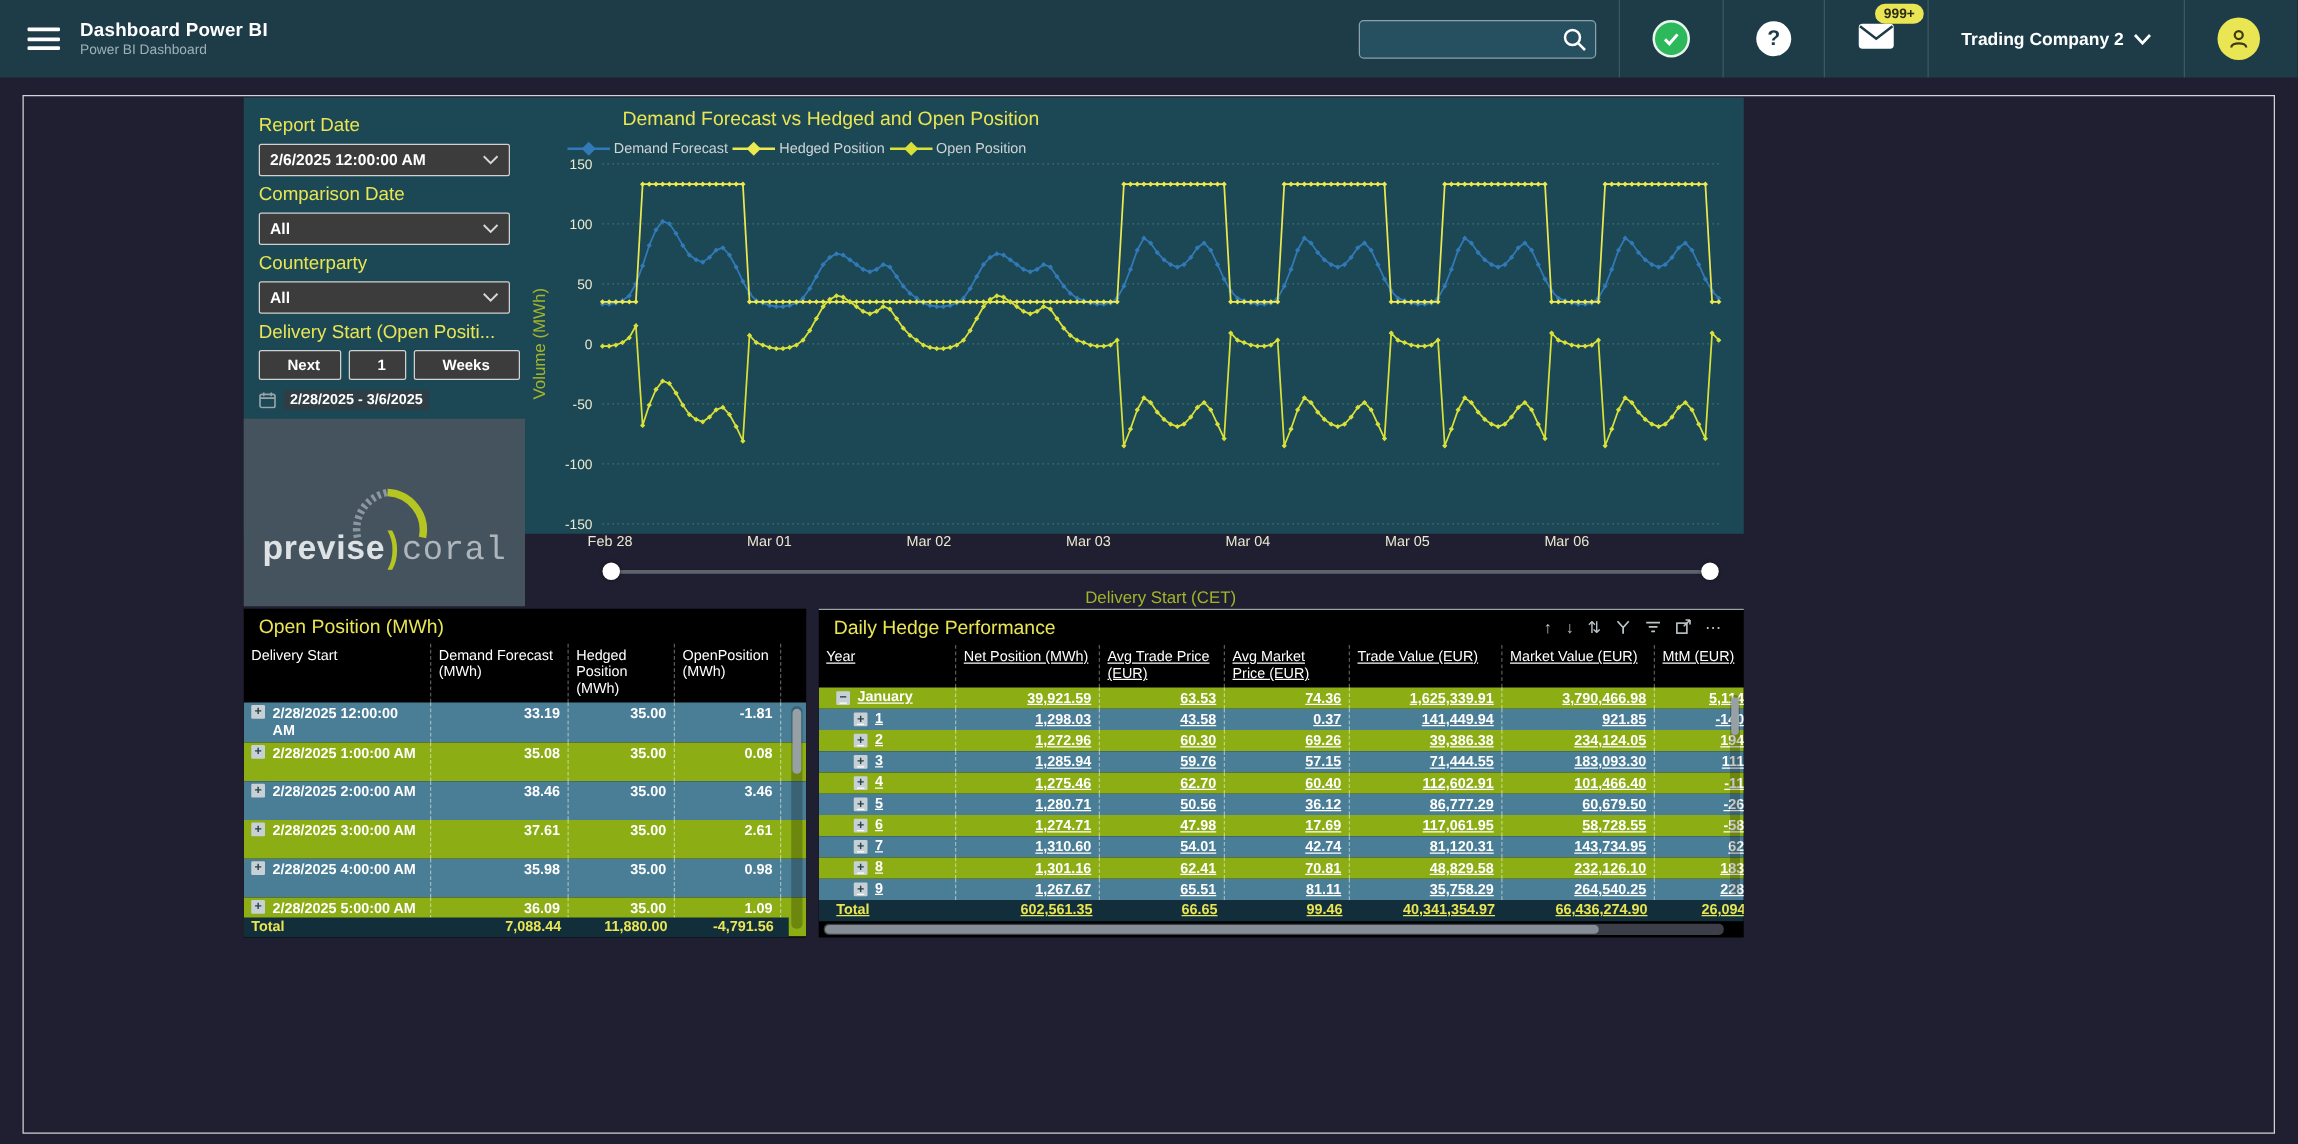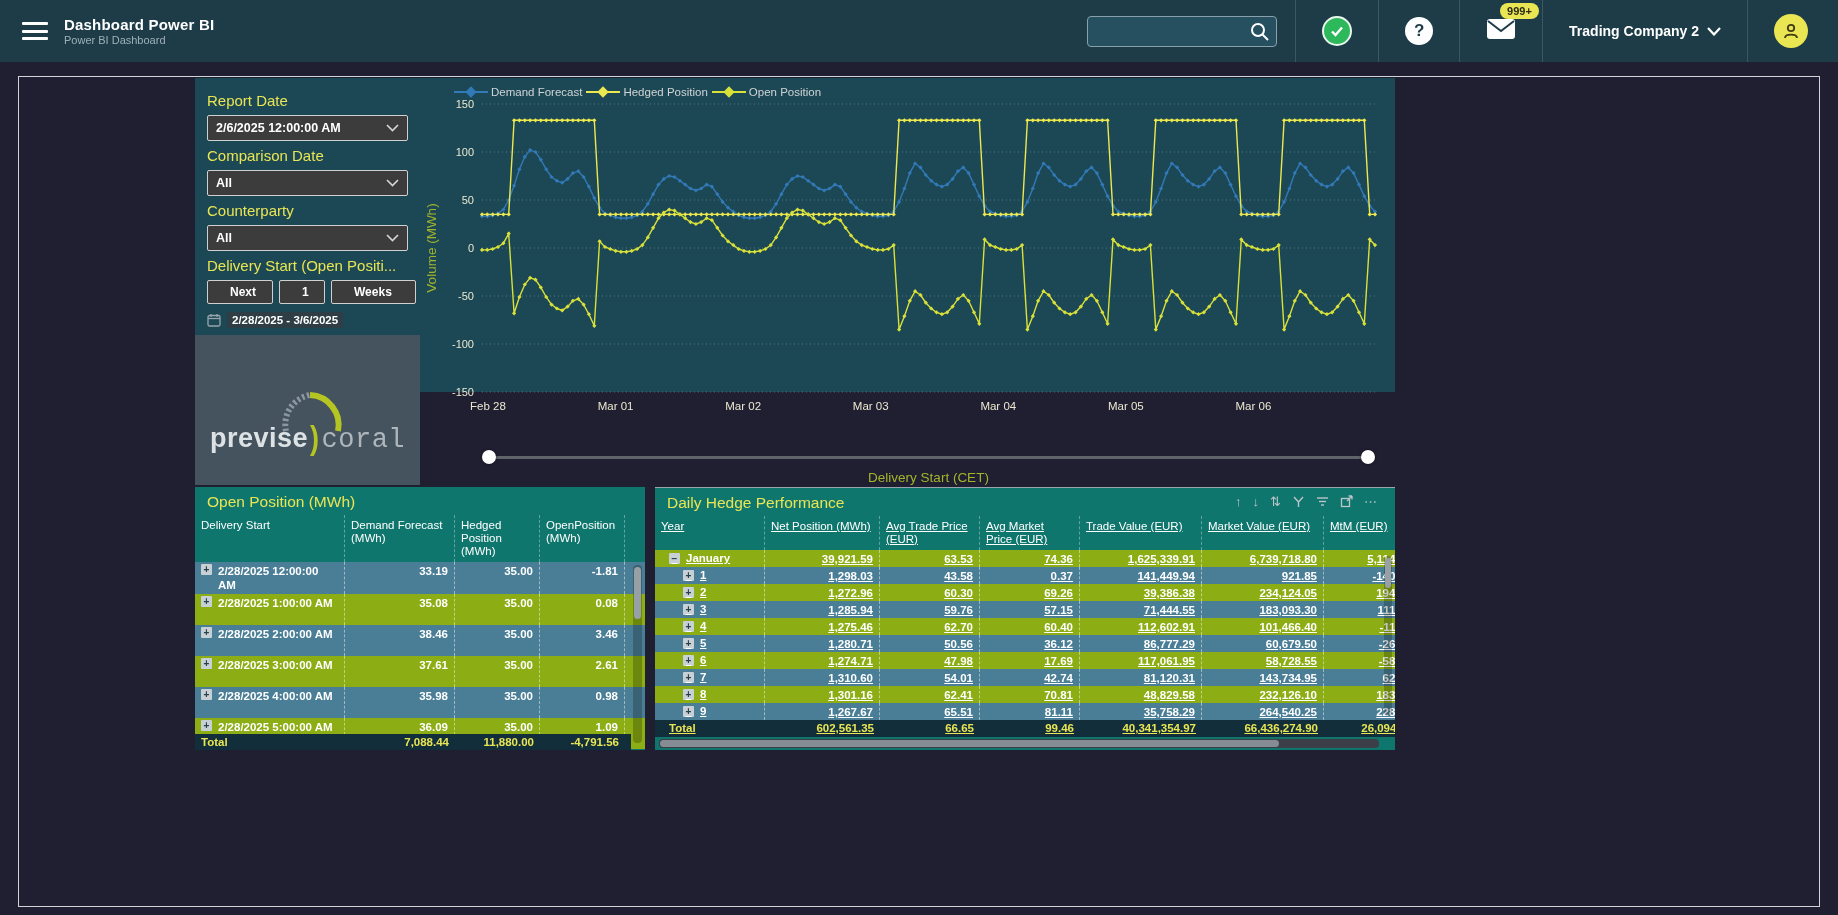--- a/index.html
+++ b/index.html
@@ -31,21 +31,21 @@
     font-size:11px; font-weight:bold; padding:2px 7px; border-radius:9px; }
   .company { color:#fff; font-weight:bold; font-size:14px; display:flex; align-items:center; gap:8px; }
   .avatar { width:34px; height:34px; border-radius:50%; background:#e9e553;
     display:flex; align-items:center; justify-content:center; }
 
   
   .frame { position:absolute; left:18px; top:76px; width:1802px; height:831px;
     border:1px solid #cfd4d8; background:#201e31; }
 
   
-  .top-panel { position:absolute; left:195px; top:78px; width:1200px; height:314px; background:#1c4855; }
+  .top-panel { position:absolute; left:195px; top:78px; width:1200px; height:349px; background:#1c4855; }
   .filter-col { position:absolute; left:0; top:0; width:225px; height:407px; padding:8px 12px; }
   .f-label { color:#e9e553; font-size:15px; margin:6px 0 6px 0; white-space:nowrap; overflow:hidden; }
   .dd { height:26px; background:#3c3c3c; border:1px solid #d0d0d0; border-radius:2px;
     display:flex; align-items:center; color:#fff; font-size:12.5px; font-weight:bold;
     padding:0 8px; justify-content:space-between; cursor:pointer; margin-bottom:0; }
   .dd .val { overflow:hidden; white-space:nowrap; }
   .mini-row { display:flex; gap:6px; margin-bottom:8px; }
   .mini { height:24px; background:#3c3c3c; border:1px solid #d0d0d0; border-radius:2px;
     color:#fff; font-size:12px; font-weight:bold; display:flex; align-items:center;
     padding:0 22px; justify-content:space-between; cursor:pointer;gap:12px; }
@@ -69,21 +69,21 @@
   .legend-swatch .ln { position:absolute; left:0; right:0; top:4px; height:2px; }
   .legend-swatch .dm { position:absolute; left:13px; top:1px; width:8px; height:8px; transform:rotate(45deg); }
   .slider { position:absolute; left:62px; top:372px; width:893px; height:14px; }
   .slider .track { position:absolute; left:6px; right:6px; top:6px; height:3px; background:#5f646b; border-radius:2px; }
   .slider .hnd { position:absolute; top:0; width:14px; height:14px; background:#fff; border-radius:50%;
     box-shadow:0 0 3px rgba(0,0,0,.6); cursor:pointer; }
   .xaxis-title { position:absolute; left:62px; top:392px; width:893px; text-align:center;
     color:#a2b52a; font-size:13.5px; }
 
   
-  .panel { background:#0f766e; position:absolute; overflow:hidden; }
+  .panel { background:#000000; position:absolute; overflow:hidden; }
   .panel-title { color:#e9e553; font-size:15.5px; padding:6px 0 4px 12px; }
   .tbl-header { display:grid; color:#fff; font-size:11.5px; line-height:13px; }
   .tbl-header > div { padding:4px 6px; border-right:1px dashed rgba(255,255,255,.35); }
   .tbl-row { display:grid; color:#fff; font-size:11.5px; font-weight:bold; }
   .tbl-row > div { padding:2px 6px; border-right:1px dashed rgba(255,255,255,.45);
     overflow:hidden; white-space:nowrap; }
   .num { text-align:right; }
   .row-blue { background:#4a7e96; } .row-green { background:#8cad13; }
   .total-row { display:grid; background:#112e3a; color:#e9e553; font-size:11.5px; font-weight:bold; }
   .total-row > div { padding:2px 6px; overflow:hidden; white-space:nowrap; }
@@ -233,20 +233,21 @@
         <div class="logo-words">
           <span class="logo-w1">previse</span>
           <span class="logo-paren">)</span>
           <span class="logo-w2">coral</span>
         </div>
       </div>
     </div>
   </div>
 
   <div class="chart-area">
+    <div class="chart-title">Demand Forecast vs Hedged and Open Position</div>
     <div class="legend" id="legend">
         <div class="legend-item">
           <span class="legend-swatch">
       <span class="ln" style="background:#3279b7"></span>
             <span class="dm" style="background:#3279b7"></span>
           </span>
     <span>Demand Forecast</span>
         </div>
         <div class="legend-item">
           <span class="legend-swatch">
@@ -415,21 +416,21 @@
   <div id="hg-rows">
       <div class="tbl-row hg-grid hg-row row-green">
         <div style="padding-left: 14px; display: flex; align-items: center;">
           <span class="expand-ic">−</span>
           <span>January</span>
         </div>
         <div class="num">39,921.59</div>
         <div class="num">63.53</div>
         <div class="num">74.36</div>
         <div class="num">1,625,339.91</div>
-        <div class="num">6,739,718.80</div>
+        <div class="num">3,790,466.98</div>
         <div class="num">5,114,3</div>
       </div>
       <div class="tbl-row hg-grid hg-row row-blue">
         <div style="padding-left: 28px; display: flex; align-items: center;">
           <span class="expand-ic">+</span>
           <span>1</span>
         </div>
         <div class="num">1,298.03</div>
         <div class="num">43.58</div>
         <div class="num">0.37</div>

